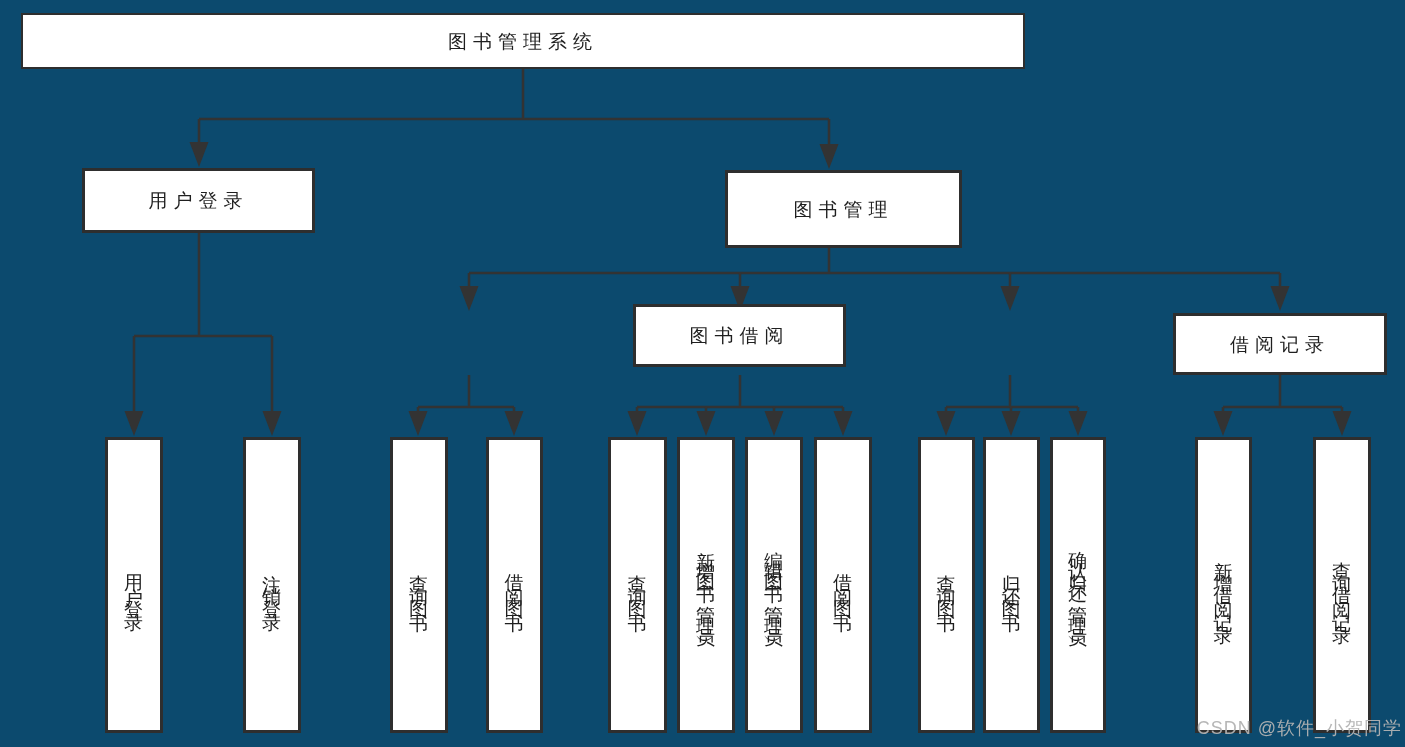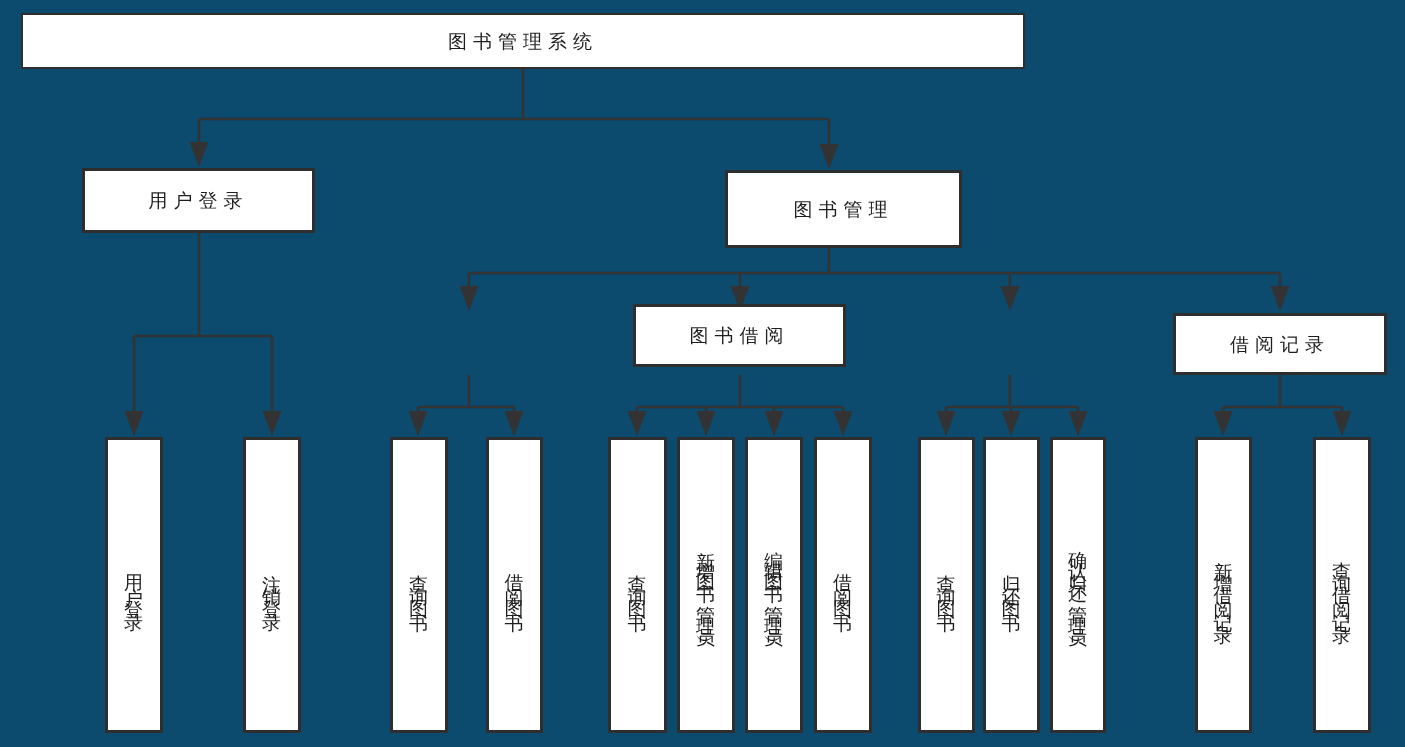--- a/index.html
+++ b/index.html
@@ -125,14 +125,15 @@
     <span>确认归还（管理员）</span>
   </div>
 
   <div class="node v v-short" style="left:1195px;top:437px;width:57px;height:296px">
     <span>新增借阅记录</span>
   </div>
   <div class="node v v-short" style="left:1313px;top:437px;width:58px;height:296px">
     <span>查询借阅记录</span>
   </div>
 
+  <div class="watermark">CSDN @软件_小贺同学</div>
 
 </div>
 
 </body></html>

